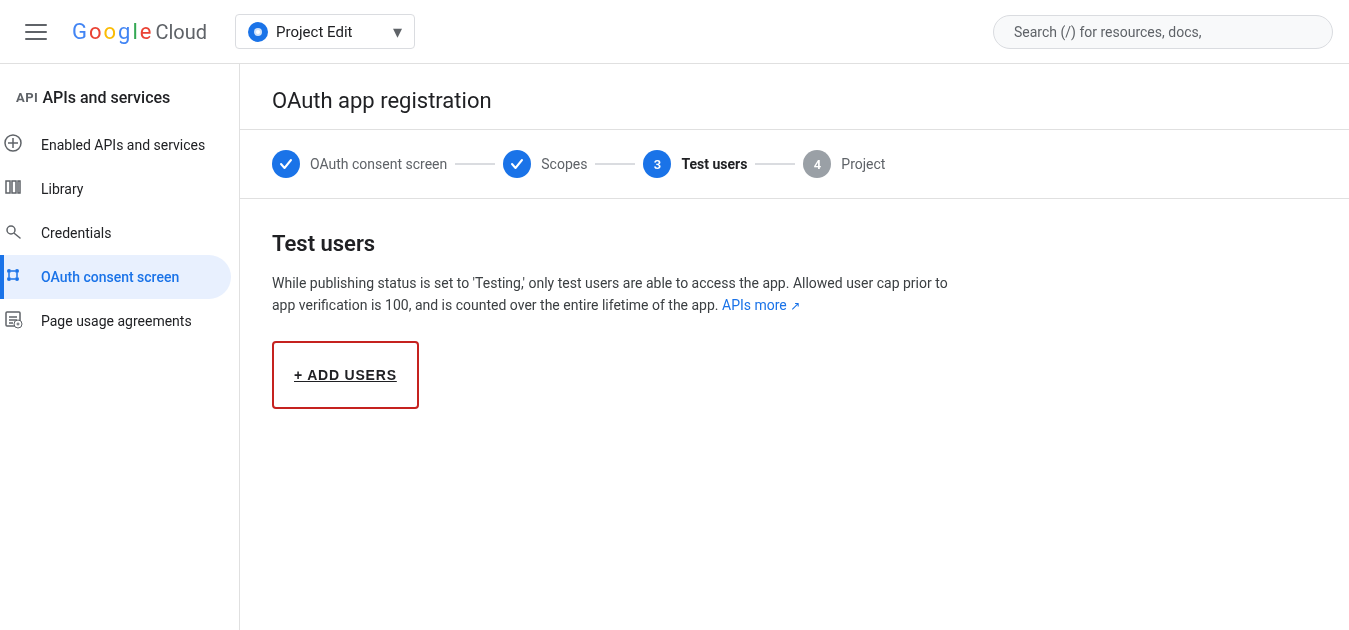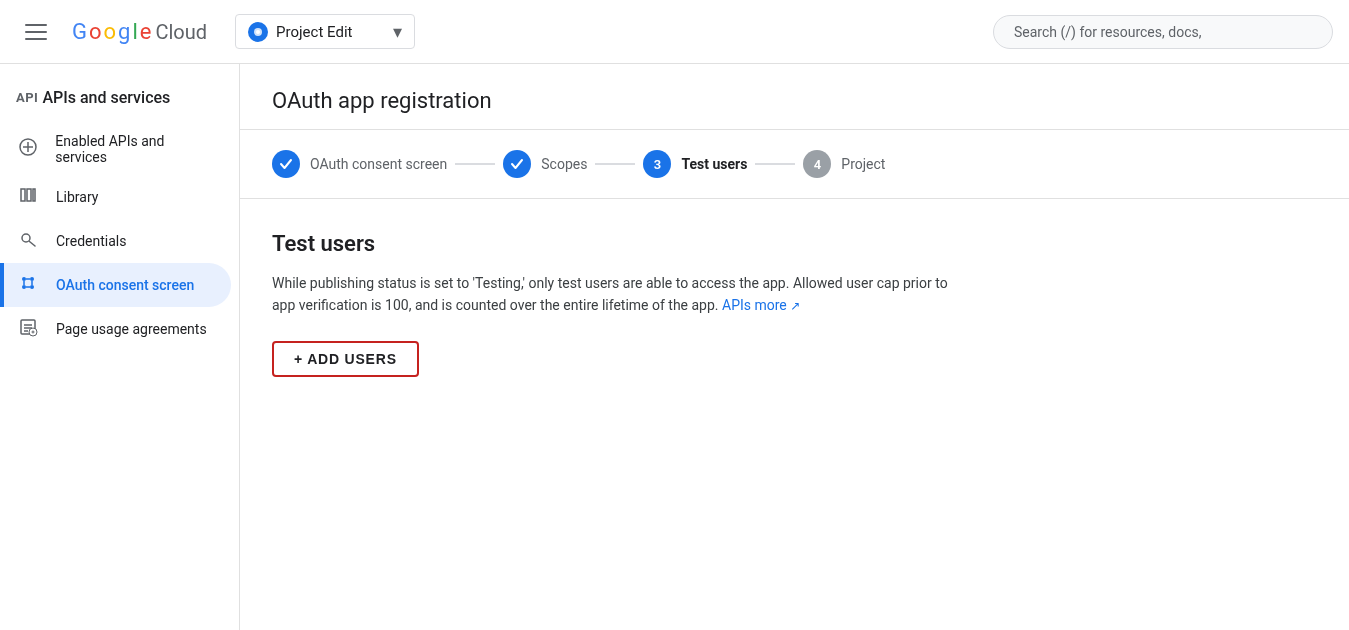--- a/index.html
+++ b/index.html
@@ -72,21 +72,21 @@
       padding: 8px 16px 16px 16px;
     }
     .api-badge {
       font-size: 13px; font-weight: 700; color: #5f6368; letter-spacing: 0.5px;
     }
     .sidebar-title {
       font-size: 16px; font-weight: 500; color: #202124;
     }
     .sidebar-item {
       display: flex; align-items: center; gap: 16px;
-      padding: 10px 16px; cursor: pointer; color: #202124;
+      padding: 10px 1px; cursor: pointer; color: #202124;
       font-size: 14px; border-radius: 0 24px 24px 0; margin-right: 8px;
     }
     .sidebar-item.active {
       background: #e8f0fe; color: #1a73e8;
     }
     .sidebar-item.active .item-label { color: #1a73e8; font-weight: 500; }
     .sidebar-item .item-icon { font-size: 18px; color: #5f6368; width: 24px; text-align: center; }
     .sidebar-item.active .item-icon { color: #1a73e8; }
     .active-bar {
       width: 4px; height: 100%; background: #1a73e8;
@@ -150,30 +150,31 @@
     .section-desc {
       font-size: 14px; color: #3c4043; line-height: 1.6; max-width: 680px; margin-bottom: 24px;
     }
     .section-desc a {
       color: #1a73e8; text-decoration: none;
     }
 
     
     .add-users-btn {
       display: inline-flex; align-items: center; gap: 8px;
-      padding: 8px 20px;
+      padding: 24px 20px;
       border: 2px solid #c5221f;
       border-radius: 4px;
       background: #fff;
       color: #202124;
       font-size: 14px;
       font-weight: 600;
       letter-spacing: 0.8px;
       cursor: pointer;
       text-transform: uppercase;
+      text-decoration: underline;
     }
   </style>
 </head>
 <body>
 
 <nav class="top-nav">
   <div class="nav-hamburger">
     <span></span>
       <span></span>
       <span></span>

